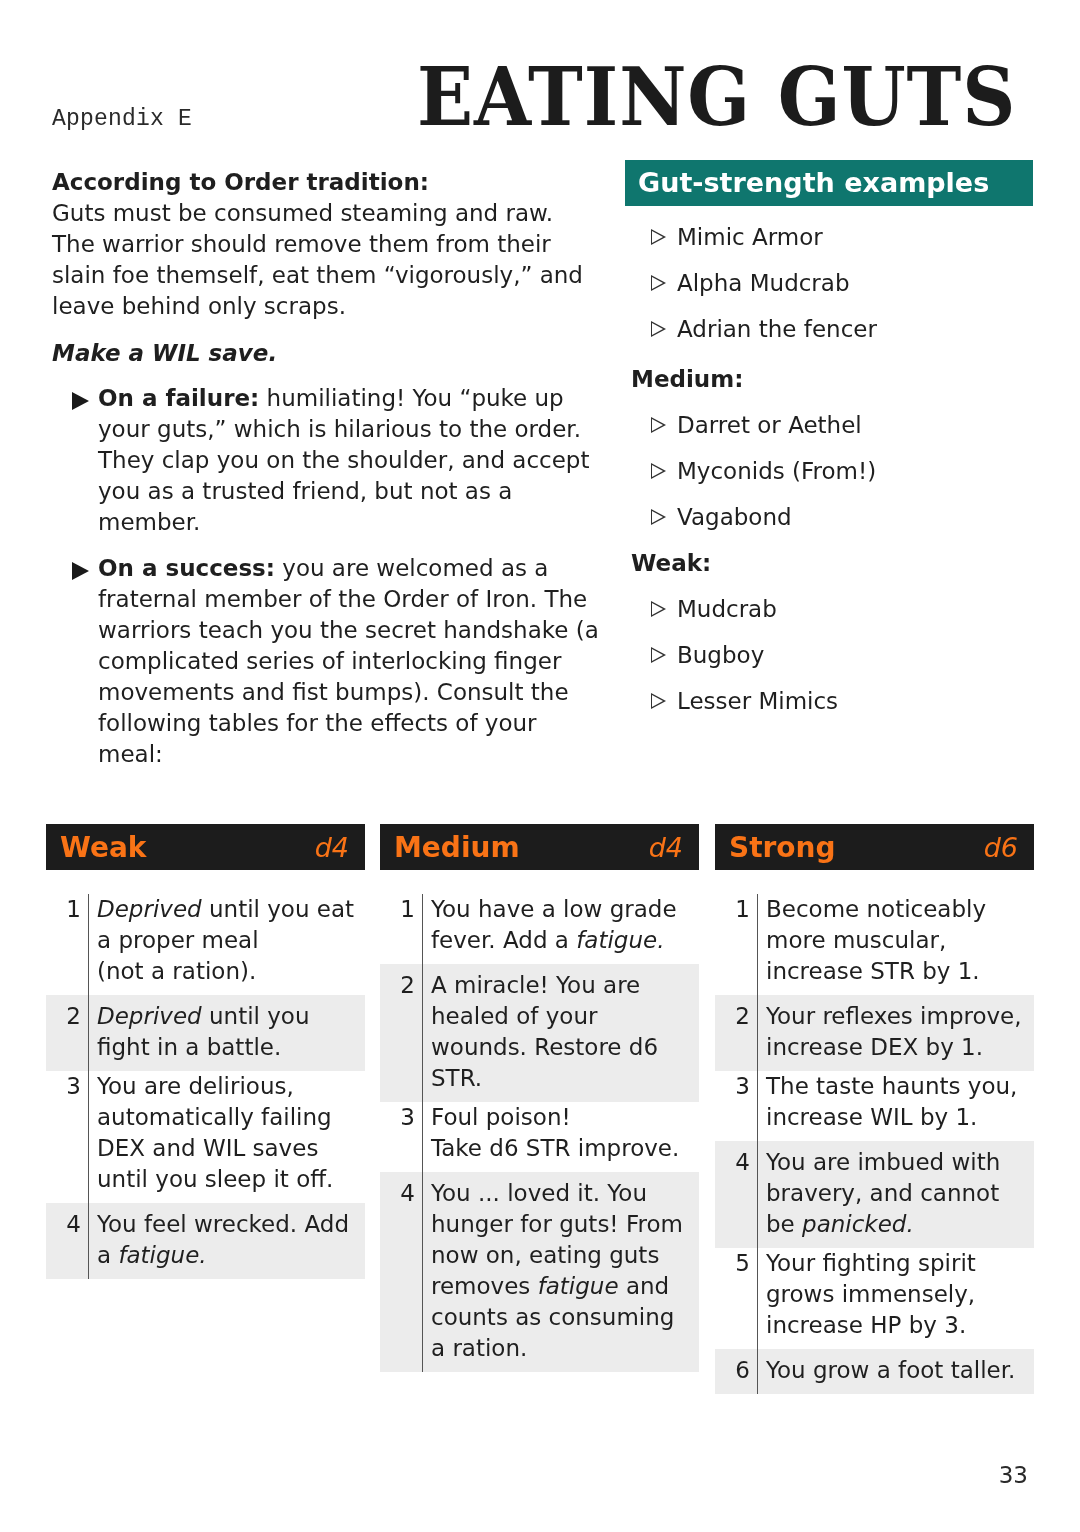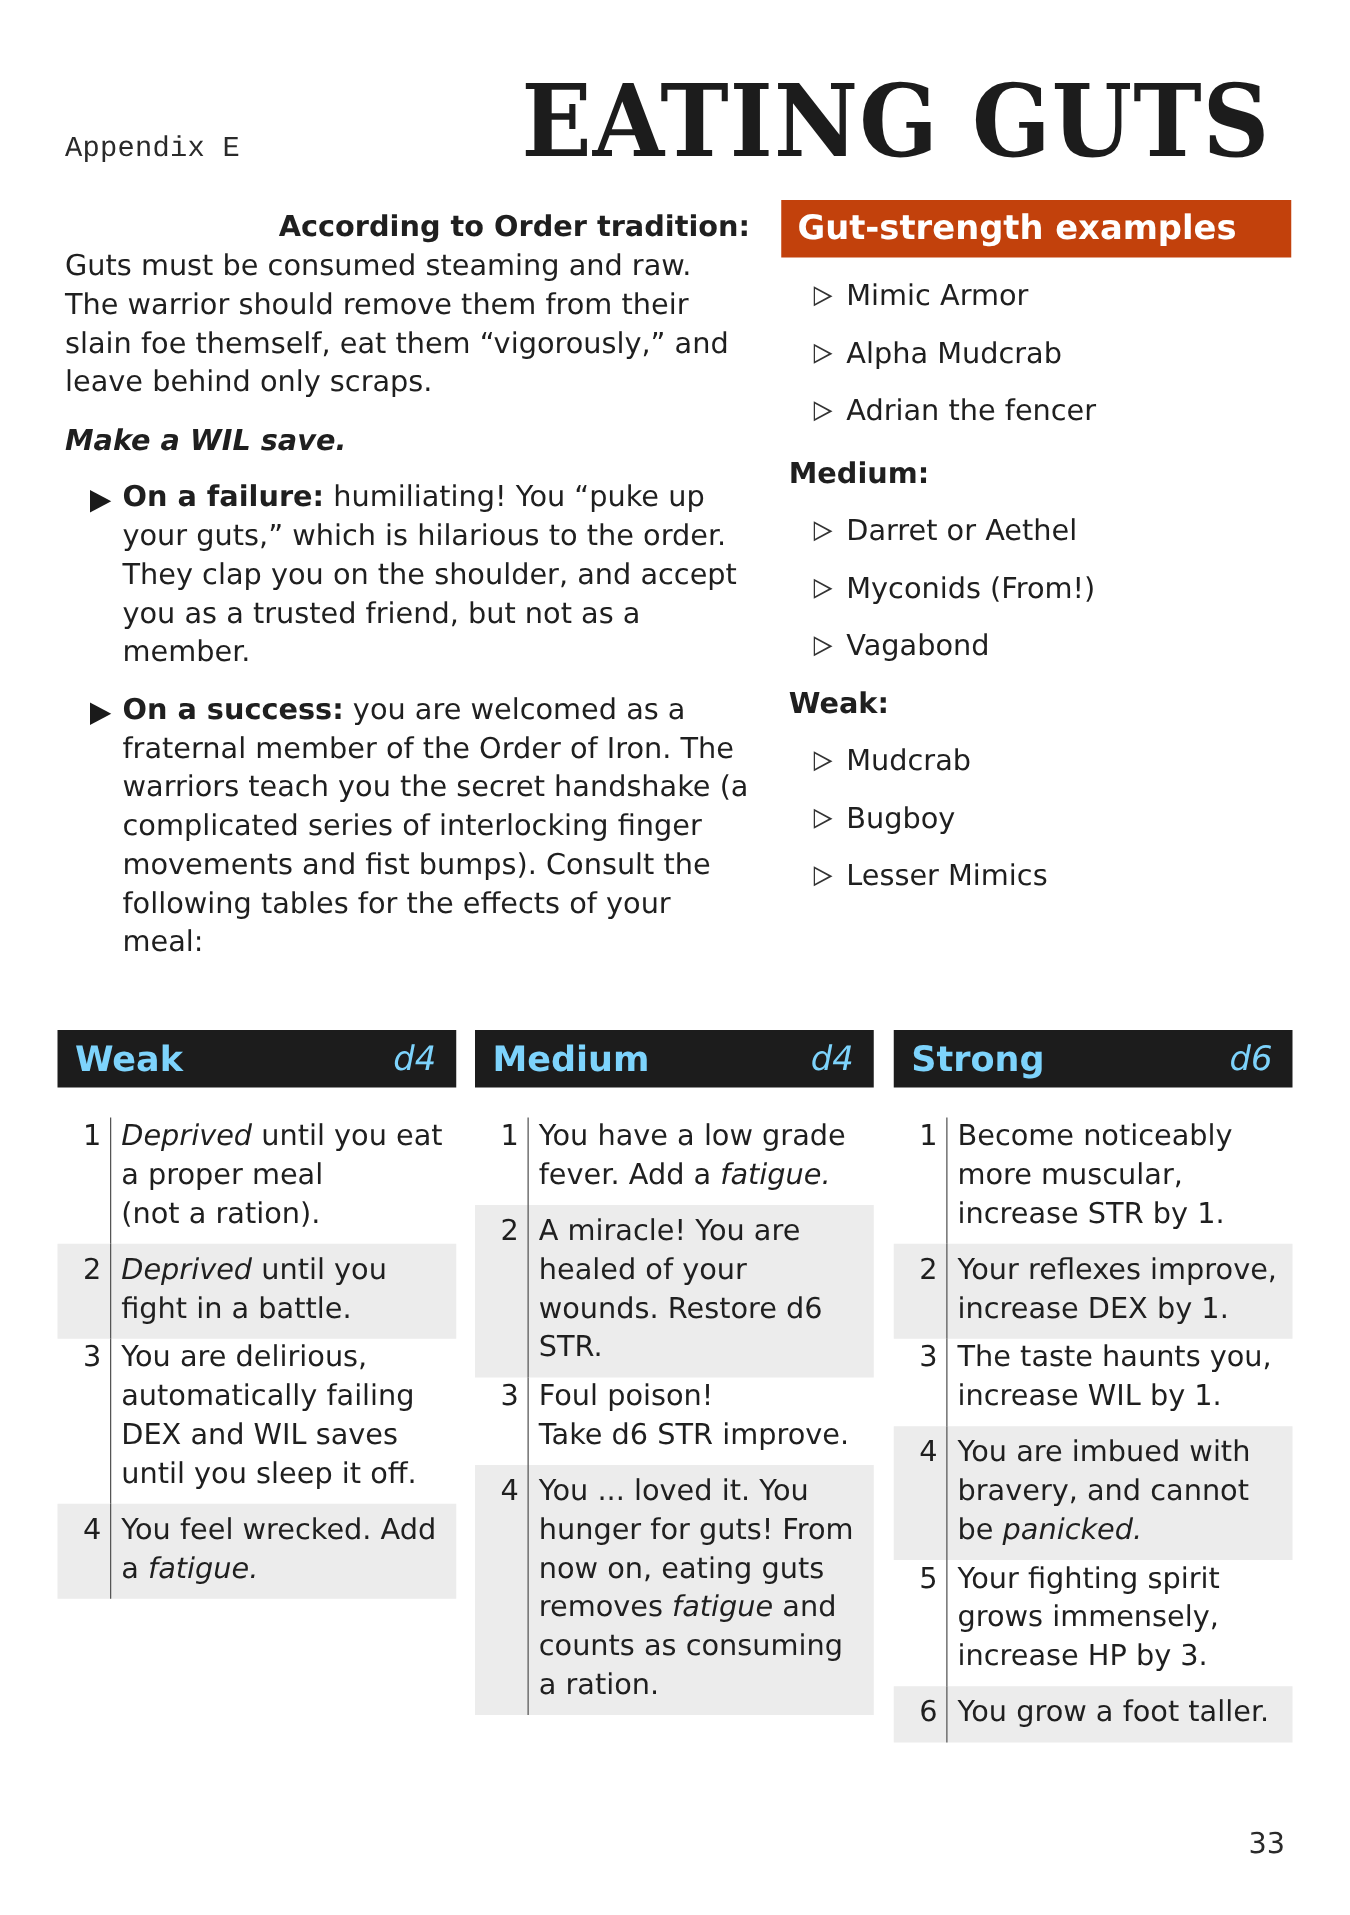--- a/index.html
+++ b/index.html
@@ -8,41 +8,41 @@
     font-family: "DejaVu Sans", sans-serif; color: #1f1f1f; overflow: hidden;
   }
   .appendix { position: absolute; left: 52px; top: 106px; font-size: 23px; color: #2a2a2a; letter-spacing: 0.2px; font-family: Liberation Mono, monospace; }
   .page-title {
     position: absolute; right: 64px; top: 52px; font-family: "DejaVu Serif", serif;
     font-weight: bold; font-size: 80px; line-height: 90px; color: #1c1c1c;
     letter-spacing: 1px; transform: scaleX(0.92); transform-origin: right center;
   }
   .left-col { position: absolute; left: 52px; top: 167px; width: 548px; font-size: 23px; line-height: 31px; }
   .left-col p { margin: 0; }
-  .lead-head { font-weight: bold; text-align: right; }
+  .lead-head { font-weight: bold; }
   .wil { font-weight: bold; font-style: italic; margin-top: 16px !important; }
   .bullets { margin: 14px 0 0 0; padding: 0; list-style: none; }
   .bullets li { position: relative; padding-left: 46px; margin-bottom: 15px; }
   .bullets .tri { position: absolute; left: 20px; top: 9px; width: 0; height: 0;
     border-left: 17px solid #1a1a1a; border-top: 9px solid transparent; border-bottom: 9px solid transparent; }
   .bullets b { font-weight: bold; }
 
   .examples { position: absolute; left: 625px; top: 160px; width: 408px; }
-  .ex-header { background: #c2410c; color: #fff; font-weight: bold; font-size: 27px; height: 46px; line-height: 46px; padding-left: 13px; }
+  .ex-header { background: #0f766e; color: #fff; font-weight: bold; font-size: 27px; height: 46px; line-height: 46px; padding-left: 13px; }
   .ex-group-label { font-weight: bold; font-size: 23px; margin: 16px 0 0 6px; line-height: 30px; }
   .ex-list { list-style: none; margin: 0; padding: 0; }
   .ex-list li { font-size: 23px; line-height: 30px; margin-top: 16px; padding-left: 52px; position: relative; }
   .ex-list li .otri { position: absolute; left: 26px; top: 7px; width: 0; height: 0;
     border-left: 15px solid #333; border-top: 8px solid transparent; border-bottom: 8px solid transparent; }
   .ex-list li .otri::after { content: ""; position: absolute; left: -14px; top: -6px; width: 0; height: 0;
     border-left: 11px solid #fff; border-top: 6px solid transparent; border-bottom: 6px solid transparent; }
 
   .tables { position: absolute; top: 824px; left: 46px; width: 988px; }
   .tbl { position: absolute; top: 0; width: 319px; }
-  .tbl-head { background: #1c1c1c; color: #7dd3fc; height: 46px; display: flex; justify-content: space-between; align-items: center; padding: 0 16px 0 14px; gap: 31px; }
+  .tbl-head { background: #1c1c1c; color: #f97316; height: 46px; display: flex; justify-content: space-between; align-items: center; padding: 0 16px 0 14px; gap: 31px; }
   .tbl-title { font-weight: bold; font-size: 28px; }
   .tbl-die { font-style: italic; font-size: 27px; }
   .tbl-rows { margin-top: 24px; }
   .row { display: flex; font-size: 23px; line-height: 31px; }
   .row.shade { background: #ececec; }
   .row .num { width: 43px; text-align: right; padding-right: 7px; border-right: 1.5px solid #555; padding-top: 0; padding-bottom: 0; box-sizing: border-box; flex: none; }
   .row .txt { padding: 0 6px 8px 8px; flex: 1; }
   .row:first-child .txt { padding-top: 0; }
   .row.shade .txt, .row.shade .num { padding-top: 6px; }
   .row .num { padding-bottom: 8px; }

